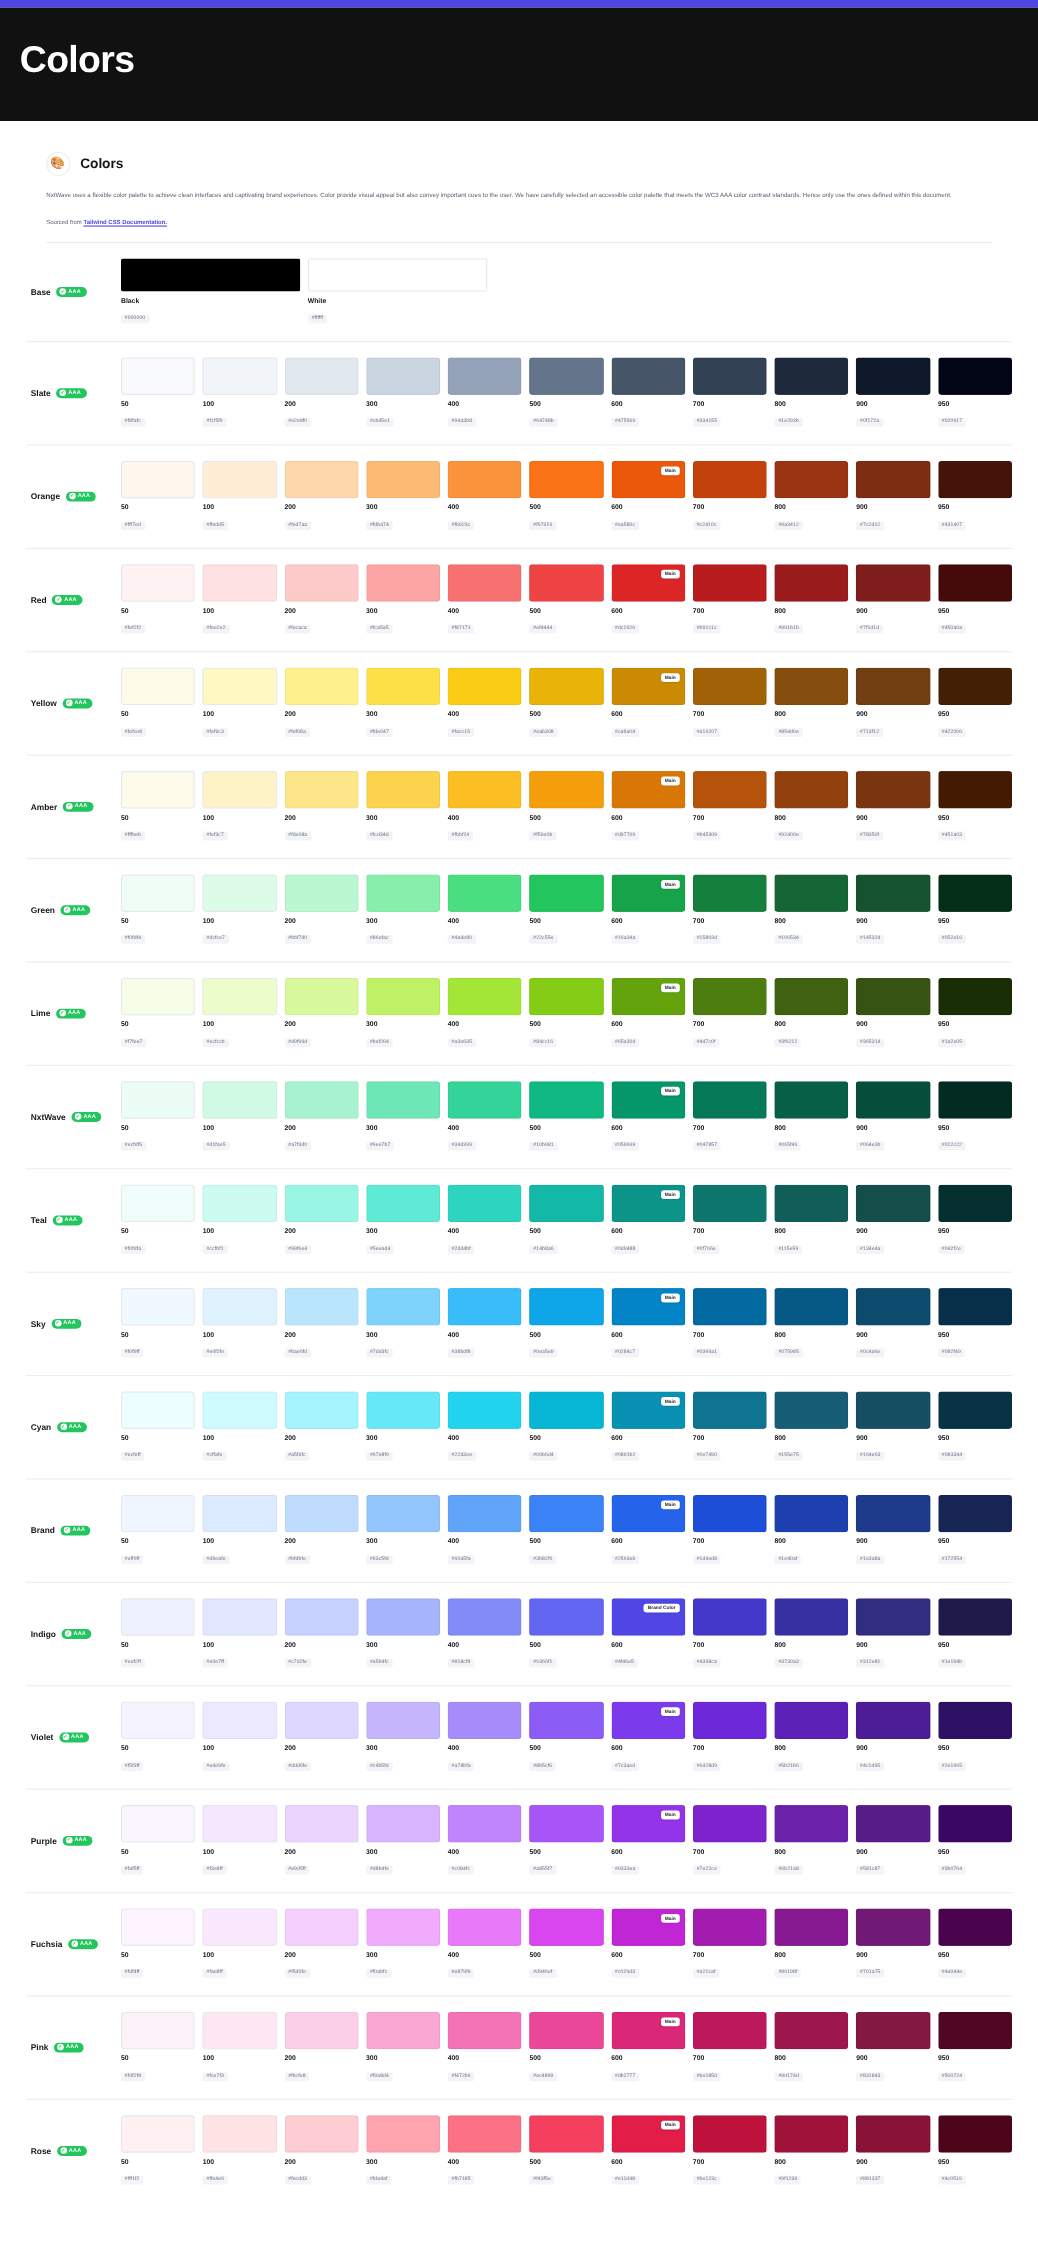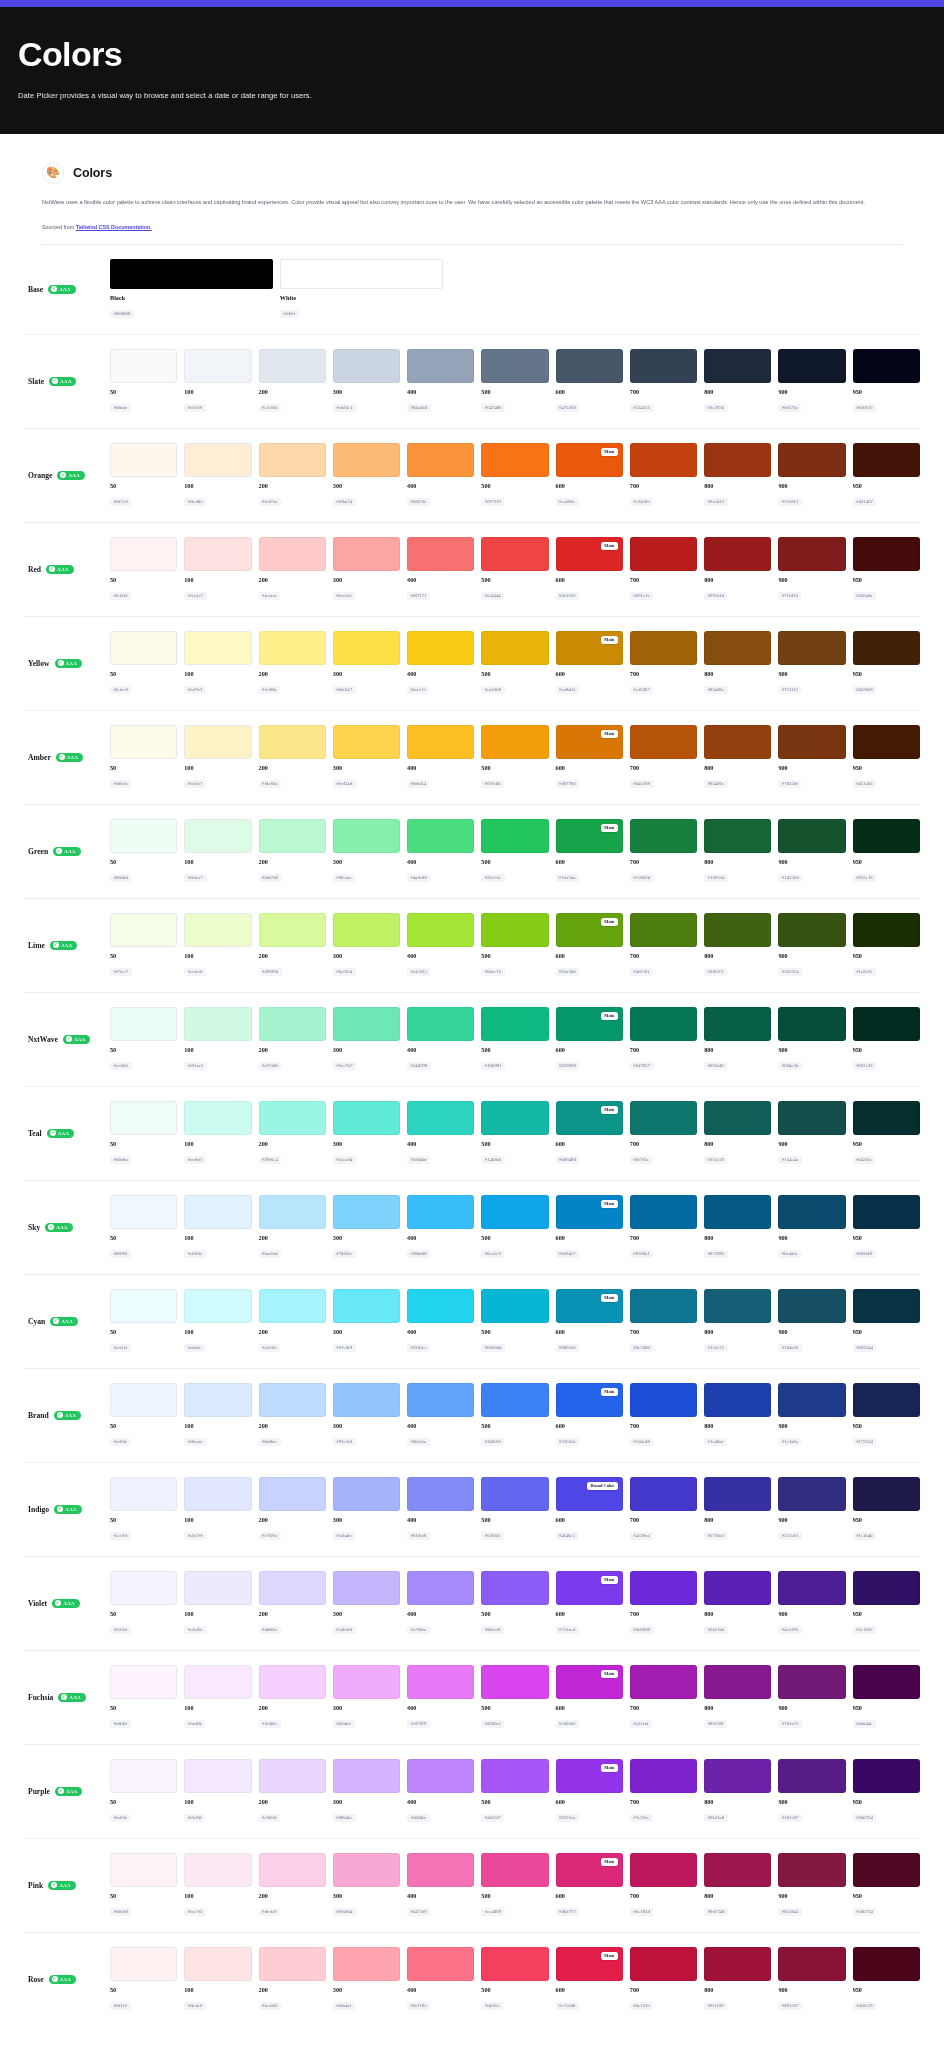--- a/index.html
+++ b/index.html
@@ -61,21 +61,20 @@
   .divider { height: 1px; background: #ededf1; margin: 14px 42px 0 42px; }
 
   
   .rows { padding: 0 24px; }
   .row {
     display: flex;
     align-items: center;
     padding: 14px 0 15px 0;
     border-bottom: 1px solid #ededf1;
     min-height: 67px;
-    font-family: Liberation Serif, serif;
   }
   .row:last-child { border-bottom: none; }
   .row-label {
     width: 86px;
     flex: 0 0 86px;
     display: flex;
     align-items: center;
     gap: 5px;
     padding-left: 4px;
   }
@@ -152,21 +151,20 @@
 </style>
 </head>
 <body>
 
 <div class="page">
 
   <div class="accent-bar"></div>
 
   <div class="hero">
     <div class="hero-title">Colors</div>
-    <div class="hero-sub">Date Picker provides a visual way to browse and select a date or date range for users.</div>
   </div>
 
   <div class="intro">
     <div class="intro-head">
       <span class="intro-icon">
         <span>🎨</span>
       </span>
       <span class="intro-title">Colors</span>
     </div>
     <p class="intro-body">NxtWave uses a flexible color palette to achieve clean interfaces and captivating brand experiences. Color provide visual appeal but also convey important cues to the user. We have carefully selected an accessible color palette that meets the WC3 AAA color contrast standards. Hence only use the ones defined within this document.</p>
@@ -1144,20 +1142,88 @@
           </div>
           <div class="swatch">
             <div class="chip" style="background: rgb(46, 16, 101);"></div>
             <div class="chip-label">950</div>
             <div><span class="chip-hex">#2e1065</span></div>
           </div>
         </div>
       </div>
       <div class="row">
         <div class="row-label">
+          <span class="row-name">Purple</span>
+          <span class="aaa-badge">
+            <span class="aaa-check">✓</span>
+            <span>AAA</span>
+          </span>
+        </div>
+        <div class="swatches">
+          <div class="swatch">
+            <div class="chip light-border" style="background: rgb(250, 245, 255);"></div>
+            <div class="chip-label">50</div>
+            <div><span class="chip-hex">#faf5ff</span></div>
+          </div>
+          <div class="swatch">
+            <div class="chip" style="background: rgb(243, 232, 255);"></div>
+            <div class="chip-label">100</div>
+            <div><span class="chip-hex">#f3e8ff</span></div>
+          </div>
+          <div class="swatch">
+            <div class="chip" style="background: rgb(233, 213, 255);"></div>
+            <div class="chip-label">200</div>
+            <div><span class="chip-hex">#e9d5ff</span></div>
+          </div>
+          <div class="swatch">
+            <div class="chip" style="background: rgb(216, 180, 254);"></div>
+            <div class="chip-label">300</div>
+            <div><span class="chip-hex">#d8b4fe</span></div>
+          </div>
+          <div class="swatch">
+            <div class="chip" style="background: rgb(192, 132, 252);"></div>
+            <div class="chip-label">400</div>
+            <div><span class="chip-hex">#c084fc</span></div>
+          </div>
+          <div class="swatch">
+            <div class="chip" style="background: rgb(168, 85, 247);"></div>
+            <div class="chip-label">500</div>
+            <div><span class="chip-hex">#a855f7</span></div>
+          </div>
+          <div class="swatch">
+            <div class="chip" style="background: rgb(147, 51, 234);">
+              <span class="chip-badge">Main</span>
+            </div>
+            <div class="chip-label">600</div>
+            <div><span class="chip-hex">#9333ea</span></div>
+          </div>
+          <div class="swatch">
+            <div class="chip" style="background: rgb(126, 34, 206);"></div>
+            <div class="chip-label">700</div>
+            <div><span class="chip-hex">#7e22ce</span></div>
+          </div>
+          <div class="swatch">
+            <div class="chip" style="background: rgb(107, 33, 168);"></div>
+            <div class="chip-label">800</div>
+            <div><span class="chip-hex">#6b21a8</span></div>
+          </div>
+          <div class="swatch">
+            <div class="chip" style="background: rgb(88, 28, 135);"></div>
+            <div class="chip-label">900</div>
+            <div><span class="chip-hex">#581c87</span></div>
+          </div>
+          <div class="swatch">
+            <div class="chip" style="background: rgb(59, 7, 100);"></div>
+            <div class="chip-label">950</div>
+            <div><span class="chip-hex">#3b0764</span></div>
+          </div>
+        </div>
+      </div>
+      <div class="row">
+        <div class="row-label">
           <span class="row-name">Fuchsia</span>
           <span class="aaa-badge">
             <span class="aaa-check">✓</span>
             <span>AAA</span>
           </span>
         </div>
         <div class="swatches">
           <div class="swatch">
             <div class="chip light-border" style="background: rgb(253, 244, 255);"></div>
             <div class="chip-label">50</div>
@@ -1207,88 +1273,20 @@
           </div>
           <div class="swatch">
             <div class="chip" style="background: rgb(112, 26, 117);"></div>
             <div class="chip-label">900</div>
             <div><span class="chip-hex">#701a75</span></div>
           </div>
           <div class="swatch">
             <div class="chip" style="background: rgb(74, 4, 78);"></div>
             <div class="chip-label">950</div>
             <div><span class="chip-hex">#4a044e</span></div>
-          </div>
-        </div>
-      </div>
-      <div class="row">
-        <div class="row-label">
-          <span class="row-name">Purple</span>
-          <span class="aaa-badge">
-            <span class="aaa-check">✓</span>
-            <span>AAA</span>
-          </span>
-        </div>
-        <div class="swatches">
-          <div class="swatch">
-            <div class="chip light-border" style="background: rgb(250, 245, 255);"></div>
-            <div class="chip-label">50</div>
-            <div><span class="chip-hex">#faf5ff</span></div>
-          </div>
-          <div class="swatch">
-            <div class="chip" style="background: rgb(243, 232, 255);"></div>
-            <div class="chip-label">100</div>
-            <div><span class="chip-hex">#f3e8ff</span></div>
-          </div>
-          <div class="swatch">
-            <div class="chip" style="background: rgb(233, 213, 255);"></div>
-            <div class="chip-label">200</div>
-            <div><span class="chip-hex">#e9d5ff</span></div>
-          </div>
-          <div class="swatch">
-            <div class="chip" style="background: rgb(216, 180, 254);"></div>
-            <div class="chip-label">300</div>
-            <div><span class="chip-hex">#d8b4fe</span></div>
-          </div>
-          <div class="swatch">
-            <div class="chip" style="background: rgb(192, 132, 252);"></div>
-            <div class="chip-label">400</div>
-            <div><span class="chip-hex">#c084fc</span></div>
-          </div>
-          <div class="swatch">
-            <div class="chip" style="background: rgb(168, 85, 247);"></div>
-            <div class="chip-label">500</div>
-            <div><span class="chip-hex">#a855f7</span></div>
-          </div>
-          <div class="swatch">
-            <div class="chip" style="background: rgb(147, 51, 234);">
-              <span class="chip-badge">Main</span>
-            </div>
-            <div class="chip-label">600</div>
-            <div><span class="chip-hex">#9333ea</span></div>
-          </div>
-          <div class="swatch">
-            <div class="chip" style="background: rgb(126, 34, 206);"></div>
-            <div class="chip-label">700</div>
-            <div><span class="chip-hex">#7e22ce</span></div>
-          </div>
-          <div class="swatch">
-            <div class="chip" style="background: rgb(107, 33, 168);"></div>
-            <div class="chip-label">800</div>
-            <div><span class="chip-hex">#6b21a8</span></div>
-          </div>
-          <div class="swatch">
-            <div class="chip" style="background: rgb(88, 28, 135);"></div>
-            <div class="chip-label">900</div>
-            <div><span class="chip-hex">#581c87</span></div>
-          </div>
-          <div class="swatch">
-            <div class="chip" style="background: rgb(59, 7, 100);"></div>
-            <div class="chip-label">950</div>
-            <div><span class="chip-hex">#3b0764</span></div>
           </div>
         </div>
       </div>
       <div class="row">
         <div class="row-label">
           <span class="row-name">Pink</span>
           <span class="aaa-badge">
             <span class="aaa-check">✓</span>
             <span>AAA</span>
           </span>

